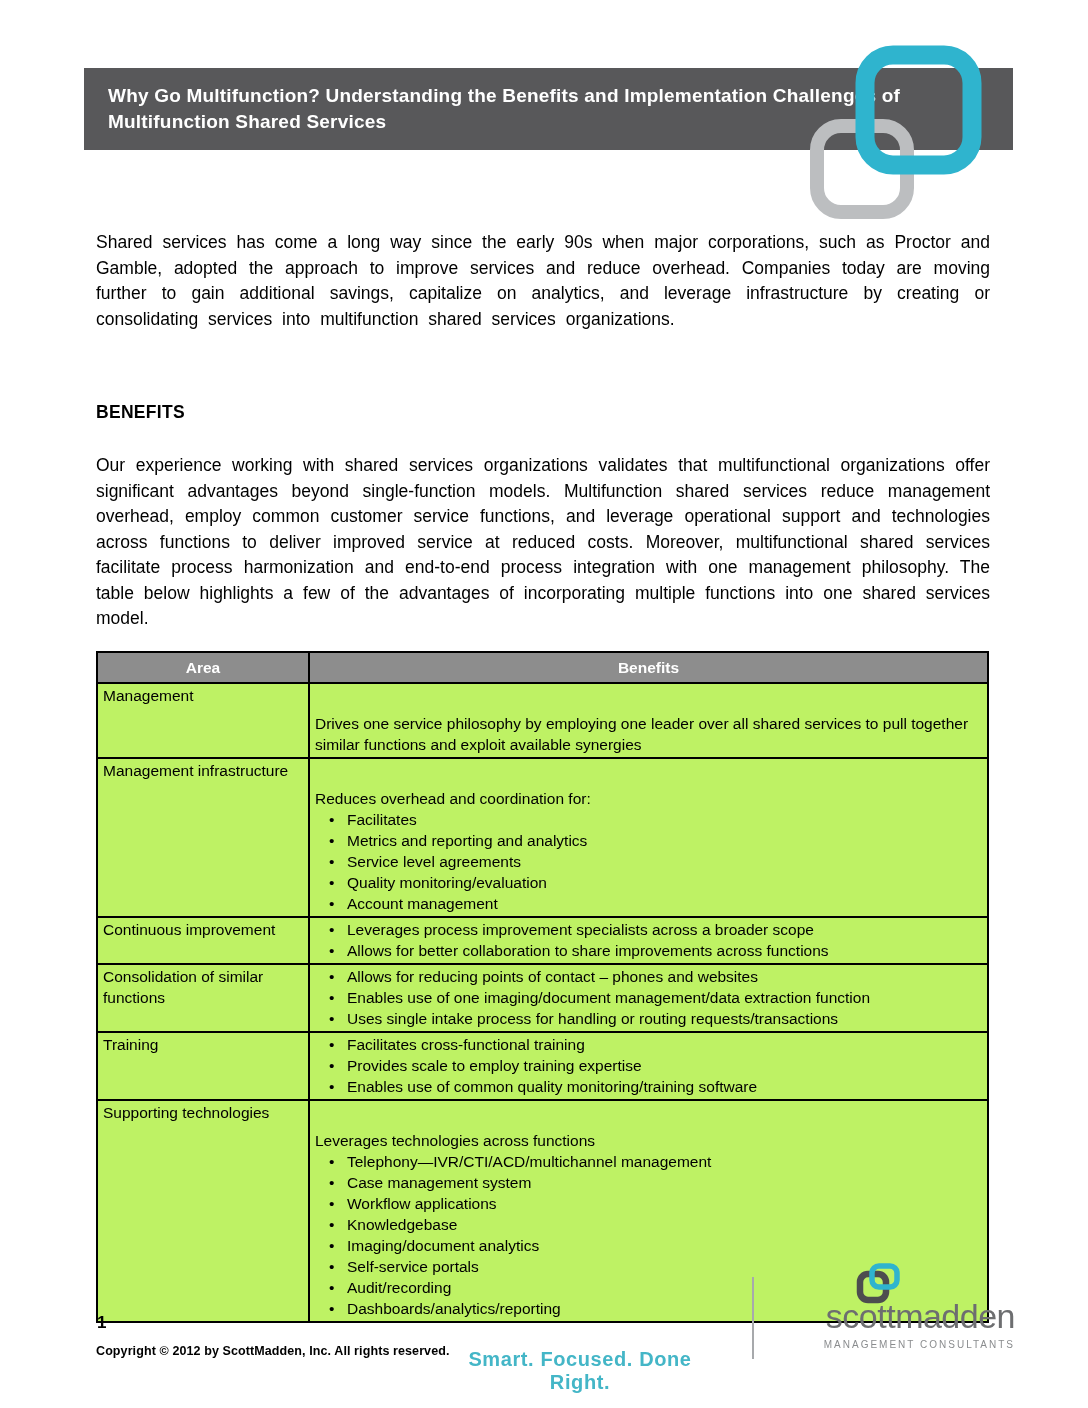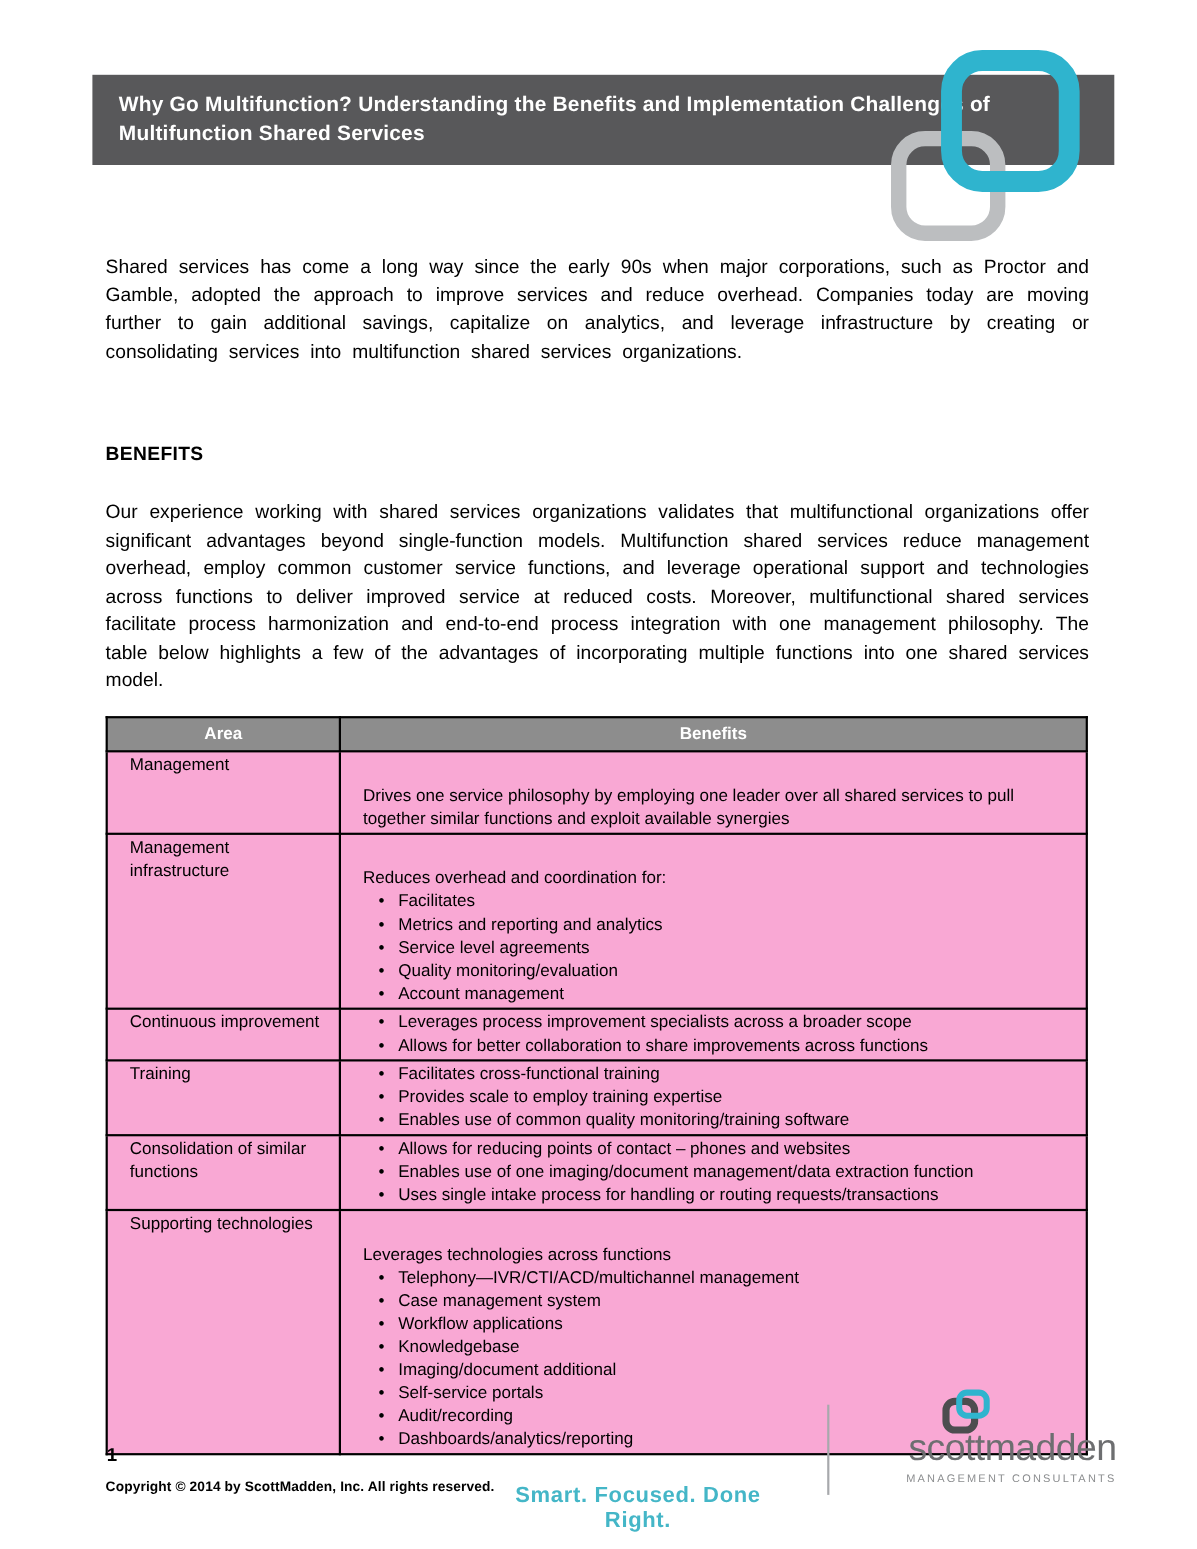--- a/index.html
+++ b/index.html
@@ -42,21 +42,21 @@
     position:absolute;left:96px;top:651px;width:893px;
     border-collapse:collapse;font-size:15.5px;line-height:21px;
   }
   table.benefits th{
     background:var(--table-header-gray);color:#fff;font-weight:bold;font-size:15.5px;
     height:31px;text-align:center;vertical-align:middle;
     border:2px solid #000;
   }
   table.benefits th.col-benefits{border-left:2px solid #ddd;}
   table.benefits td{
-    border:2px solid #000;vertical-align:top;padding:1px 8px 2px 20px;background:#f9a8d4;
+    border:2px solid #000;vertical-align:top;padding:1px 8px 2px 5px;background:#bef264;
   }
   td.area-cell{width:212px;}
   .cell-intro{padding-left:0;margin-top:28px;}
   td.benefits-cell ul{list-style:none;margin:0;padding:0;}
   td.benefits-cell li{position:relative;padding-left:32px;}
   td.benefits-cell li::before{
     content:"\2022";position:absolute;left:14px;top:0;font-size:15.5px;
   }
 
   
@@ -126,60 +126,60 @@
         <tr>
           <td class="area-cell">Continuous improvement</td>
           <td class="benefits-cell">
             <ul>
               <li>Leverages process improvement specialists across a broader scope</li>
               <li>Allows for better collaboration to share improvements across functions</li>
             </ul>
           </td>
         </tr>
         <tr>
+          <td class="area-cell">Consolidation of similar functions</td>
+          <td class="benefits-cell">
+            <ul>
+              <li>Allows for reducing points of contact – phones and websites</li>
+              <li>Enables use of one imaging/document management/data extraction function</li>
+              <li>Uses single intake process for handling or routing requests/transactions</li>
+            </ul>
+          </td>
+        </tr>
+        <tr>
           <td class="area-cell">Training</td>
           <td class="benefits-cell">
             <ul>
               <li>Facilitates cross-functional training</li>
               <li>Provides scale to employ training expertise</li>
               <li>Enables use of common quality monitoring/training software</li>
-            </ul>
-          </td>
-        </tr>
-        <tr>
-          <td class="area-cell">Consolidation of similar functions</td>
-          <td class="benefits-cell">
-            <ul>
-              <li>Allows for reducing points of contact – phones and websites</li>
-              <li>Enables use of one imaging/document management/data extraction function</li>
-              <li>Uses single intake process for handling or routing requests/transactions</li>
             </ul>
           </td>
         </tr>
         <tr>
           <td class="area-cell">Supporting technologies</td>
           <td class="benefits-cell">
             <div class="cell-intro">Leverages technologies across functions</div>
             <ul>
               <li>Telephony—IVR/CTI/ACD/multichannel management</li>
               <li>Case management system</li>
               <li>Workflow applications</li>
               <li>Knowledgebase</li>
-              <li>Imaging/document additional</li>
+              <li>Imaging/document analytics</li>
               <li>Self-service portals</li>
               <li>Audit/recording</li>
               <li>Dashboards/analytics/reporting</li>
             </ul>
           </td>
         </tr>
       </tbody>
   </table>
 
   <div class="page-number">1</div>
-  <div class="copyright">Copyright © 2014 by ScottMadden, Inc. All rights reserved.</div>
+  <div class="copyright">Copyright © 2012 by ScottMadden, Inc. All rights reserved.</div>
   <div class="tagline">Smart. Focused. Done Right.</div>
   <div class="footer-divider"></div>
 
   <svg class="footer-logo-icon" width="48" height="44" viewBox="0 0 48 44" aria-hidden="true">
     <rect x="6" y="12" width="26" height="26" rx="8" fill="none" stroke="var(--footer-dark-gray)" stroke-width="6.5"></rect>
     <rect x="18" y="4" width="25" height="21" rx="7" fill="none" stroke="var(--brand-teal)" stroke-width="5.5"></rect>
   </svg>
 
   <div class="footer-logo-text">
     <div class="footer-logo-name">scottmadden</div>

